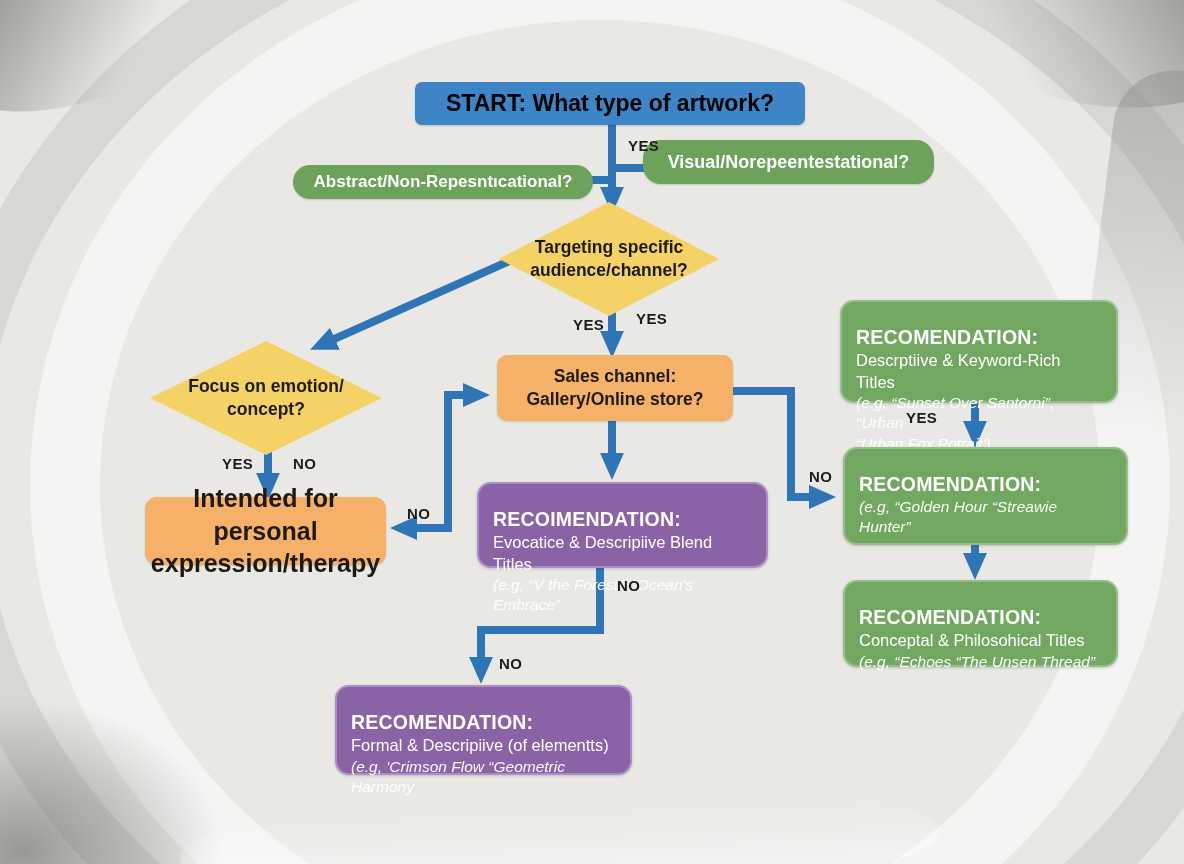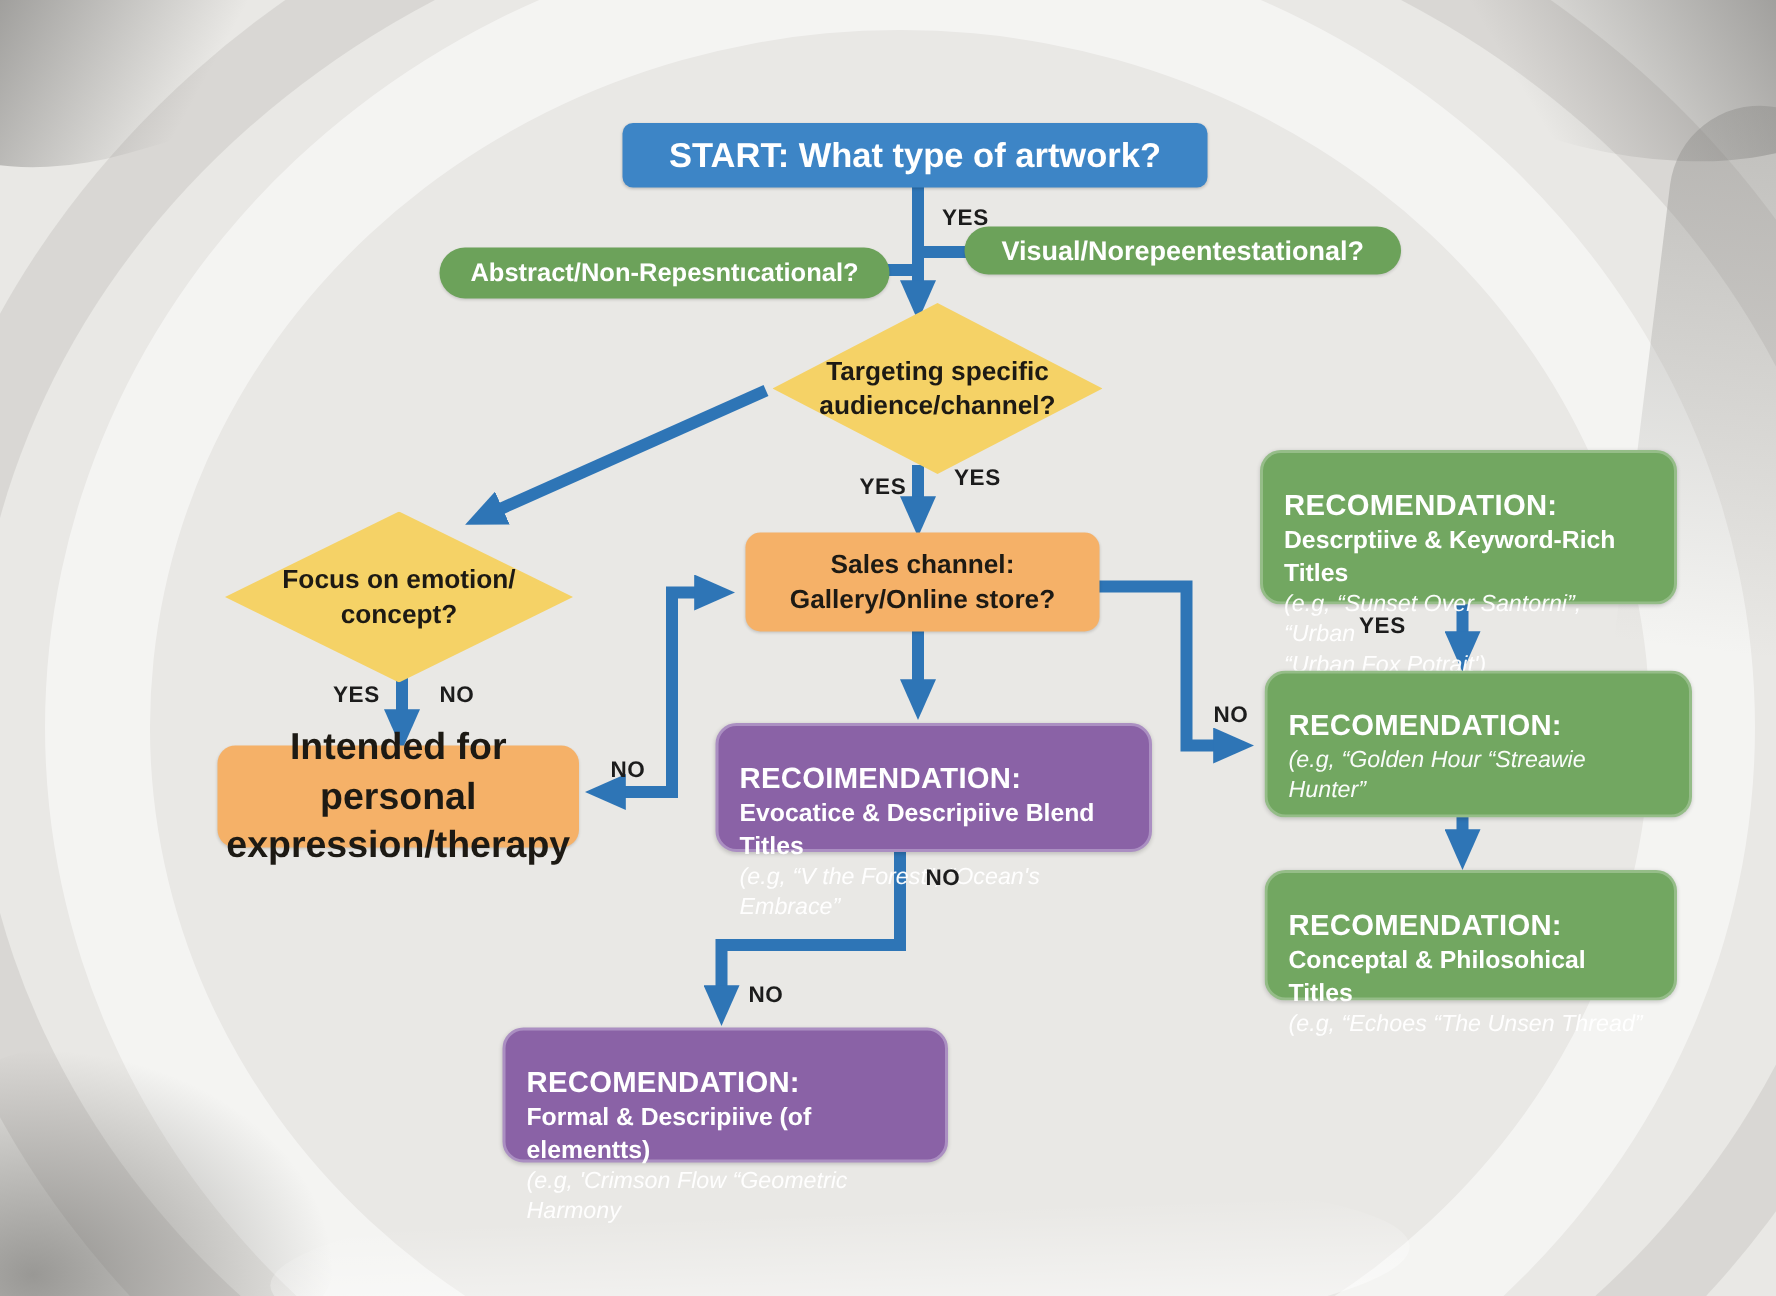--- a/index.html
+++ b/index.html
@@ -30,38 +30,38 @@
     border-radius:50%;
     background:linear-gradient(0deg,rgba(255,255,255,.7),rgba(255,255,255,0) 80%);}
 
   
   #arrows{position:absolute;left:0;top:0;z-index:1;}
 
   
   .node{position:absolute;z-index:2;display:flex;flex-direction:column;
     align-items:center;justify-content:center;text-align:center;box-sizing:border-box;}
   .start{left:415px;top:82px;width:390px;height:43px;background:#3d85c6;border-radius:7px;
-    color:#ffffff;font-weight:bold;font-size:23px;box-shadow:0 1px 2px rgba(0,0,0,.18);}
+    color:#000000;font-weight:bold;font-size:23px;box-shadow:0 1px 2px rgba(0,0,0,.18);}
   .pill{background:#6ca25a;color:#fff;font-weight:bold;border-radius:18px;
     box-shadow:0 1px 2px rgba(0,0,0,.15);}
   .pill-abstract{left:293px;top:165px;width:300px;height:34px;font-size:17px;}
-  .pill-visual{left:643px;top:151px;width:291px;height:32px;font-size:18px;}
+  .pill-visual{left:643px;top:140px;width:291px;height:44px;font-size:18px;}
   .diamond{background:#f5d266;clip-path:polygon(50% 0,100% 50%,50% 100%,0 50%);
     color:#1d1a14;font-weight:bold;font-size:17.5px;line-height:1.3;}
-  .d1{left:515px;top:202px;width:220px;height:114px;}
+  .d1{left:499px;top:202px;width:220px;height:114px;}
   .d2{left:150px;top:341px;width:232px;height:114px;}
   .orange{background:#f5b168;color:#1d1a14;font-weight:bold;line-height:1.3;
     box-shadow:0 1px 2px rgba(0,0,0,.15);}
   .sales{left:497px;top:355px;width:236px;height:66px;border-radius:10px;font-size:17.5px;}
   .personal{left:145px;top:497px;width:241px;height:68px;border-radius:12px;font-size:25px;}
   .rec{align-items:flex-start;justify-content:flex-start;text-align:left;
     color:#fff;border-radius:14px;padding:23px 14px;line-height:1.3;
     box-shadow:0 1px 3px rgba(0,0,0,.18);}
   .rec .t{font-weight:bold;font-size:19.5px;letter-spacing:.2px;}
-  .rec .b{font-weight:700;font-size:16.5px;}
+  .rec .b{font-weight:400;font-size:16.5px;}
   .rec .e{font-style:italic;font-size:15.5px;color:rgba(255,255,255,.96);}
   .purple{background:#8a62a6;border:2px solid #ab8fc2;}
   .purple1{left:477px;top:482px;width:291px;height:86px;}
   .purple2{left:335px;top:685px;width:297px;height:90px;}
   .green{background:#72a761;border:2px solid rgba(255,255,255,.25);}
   .green1{left:840px;top:300px;width:278px;height:103px;}
   .green2{left:843px;top:447px;width:285px;height:98px;}
   .green3{left:843px;top:580px;width:275px;height:87px;}
 
   

